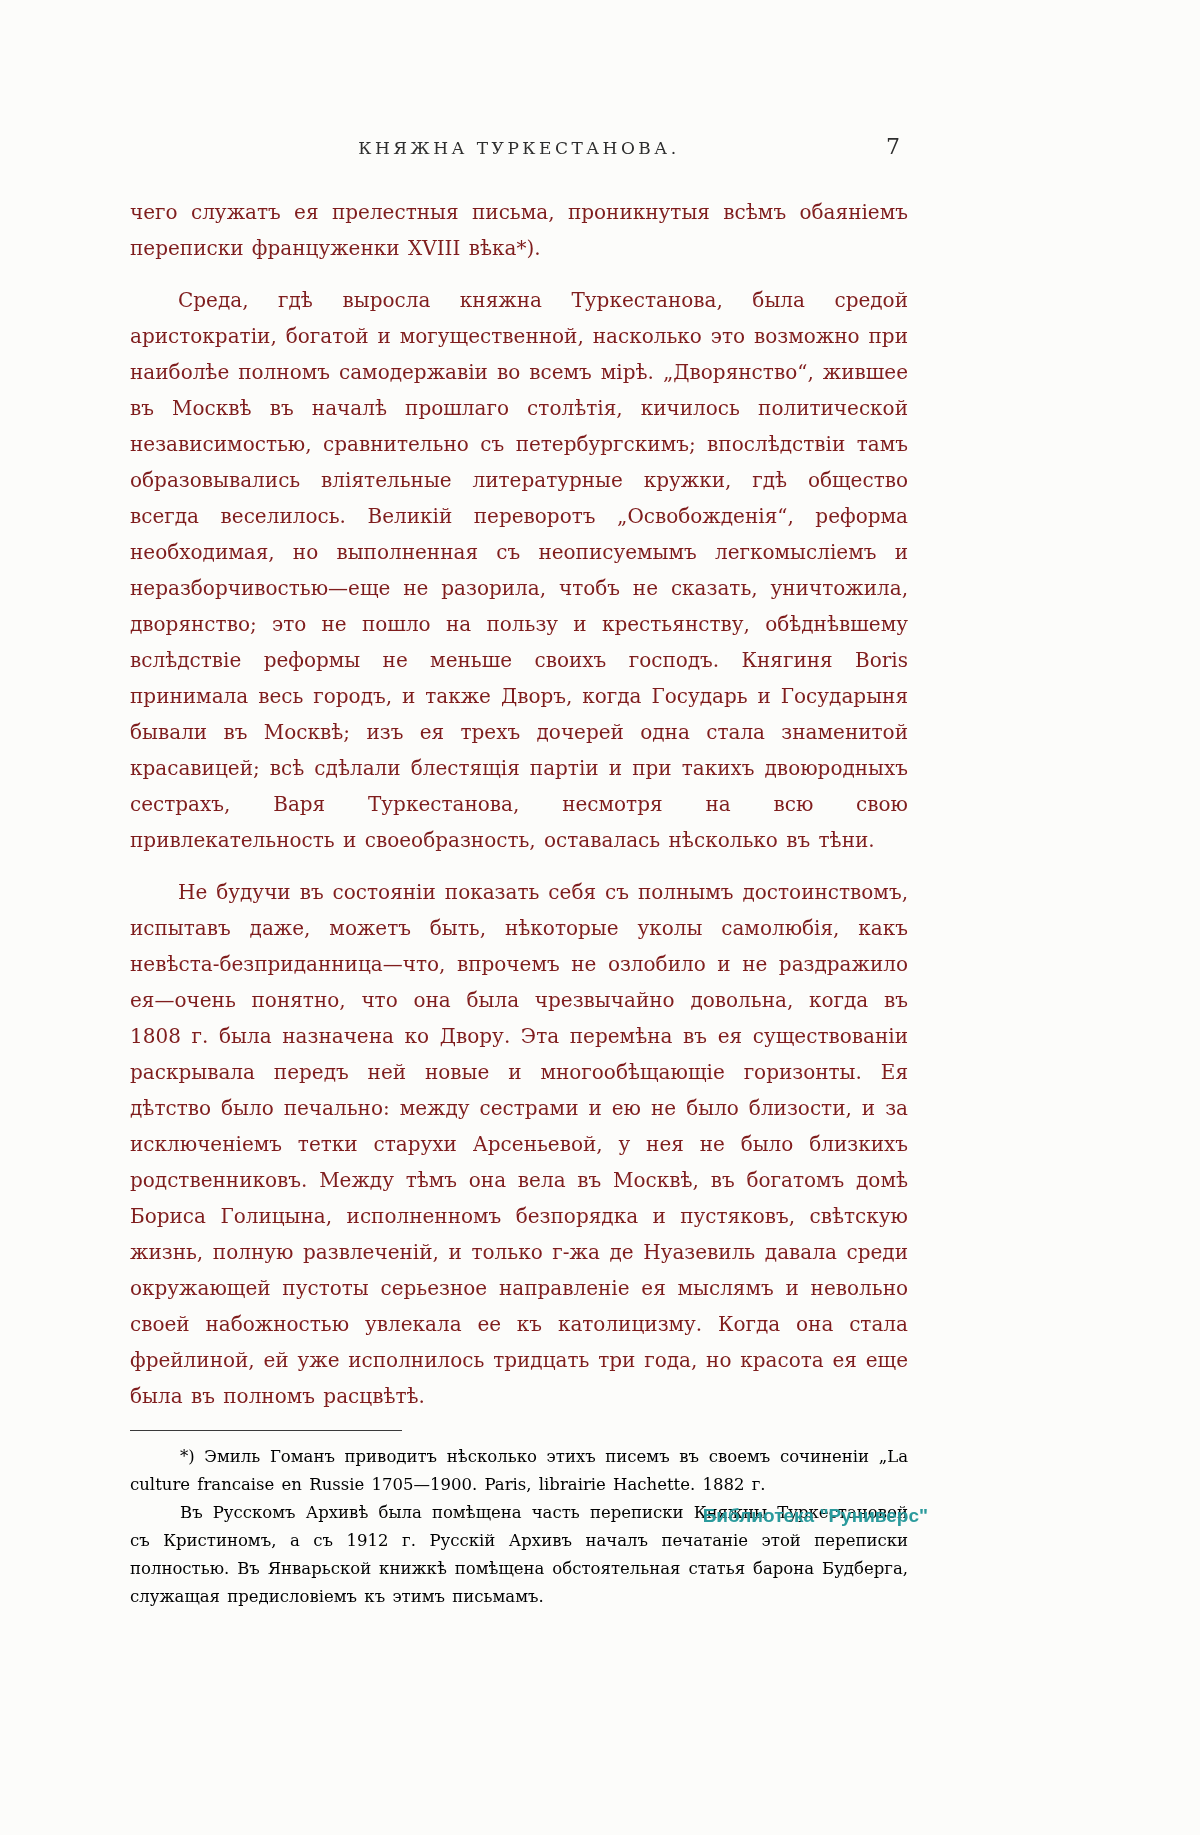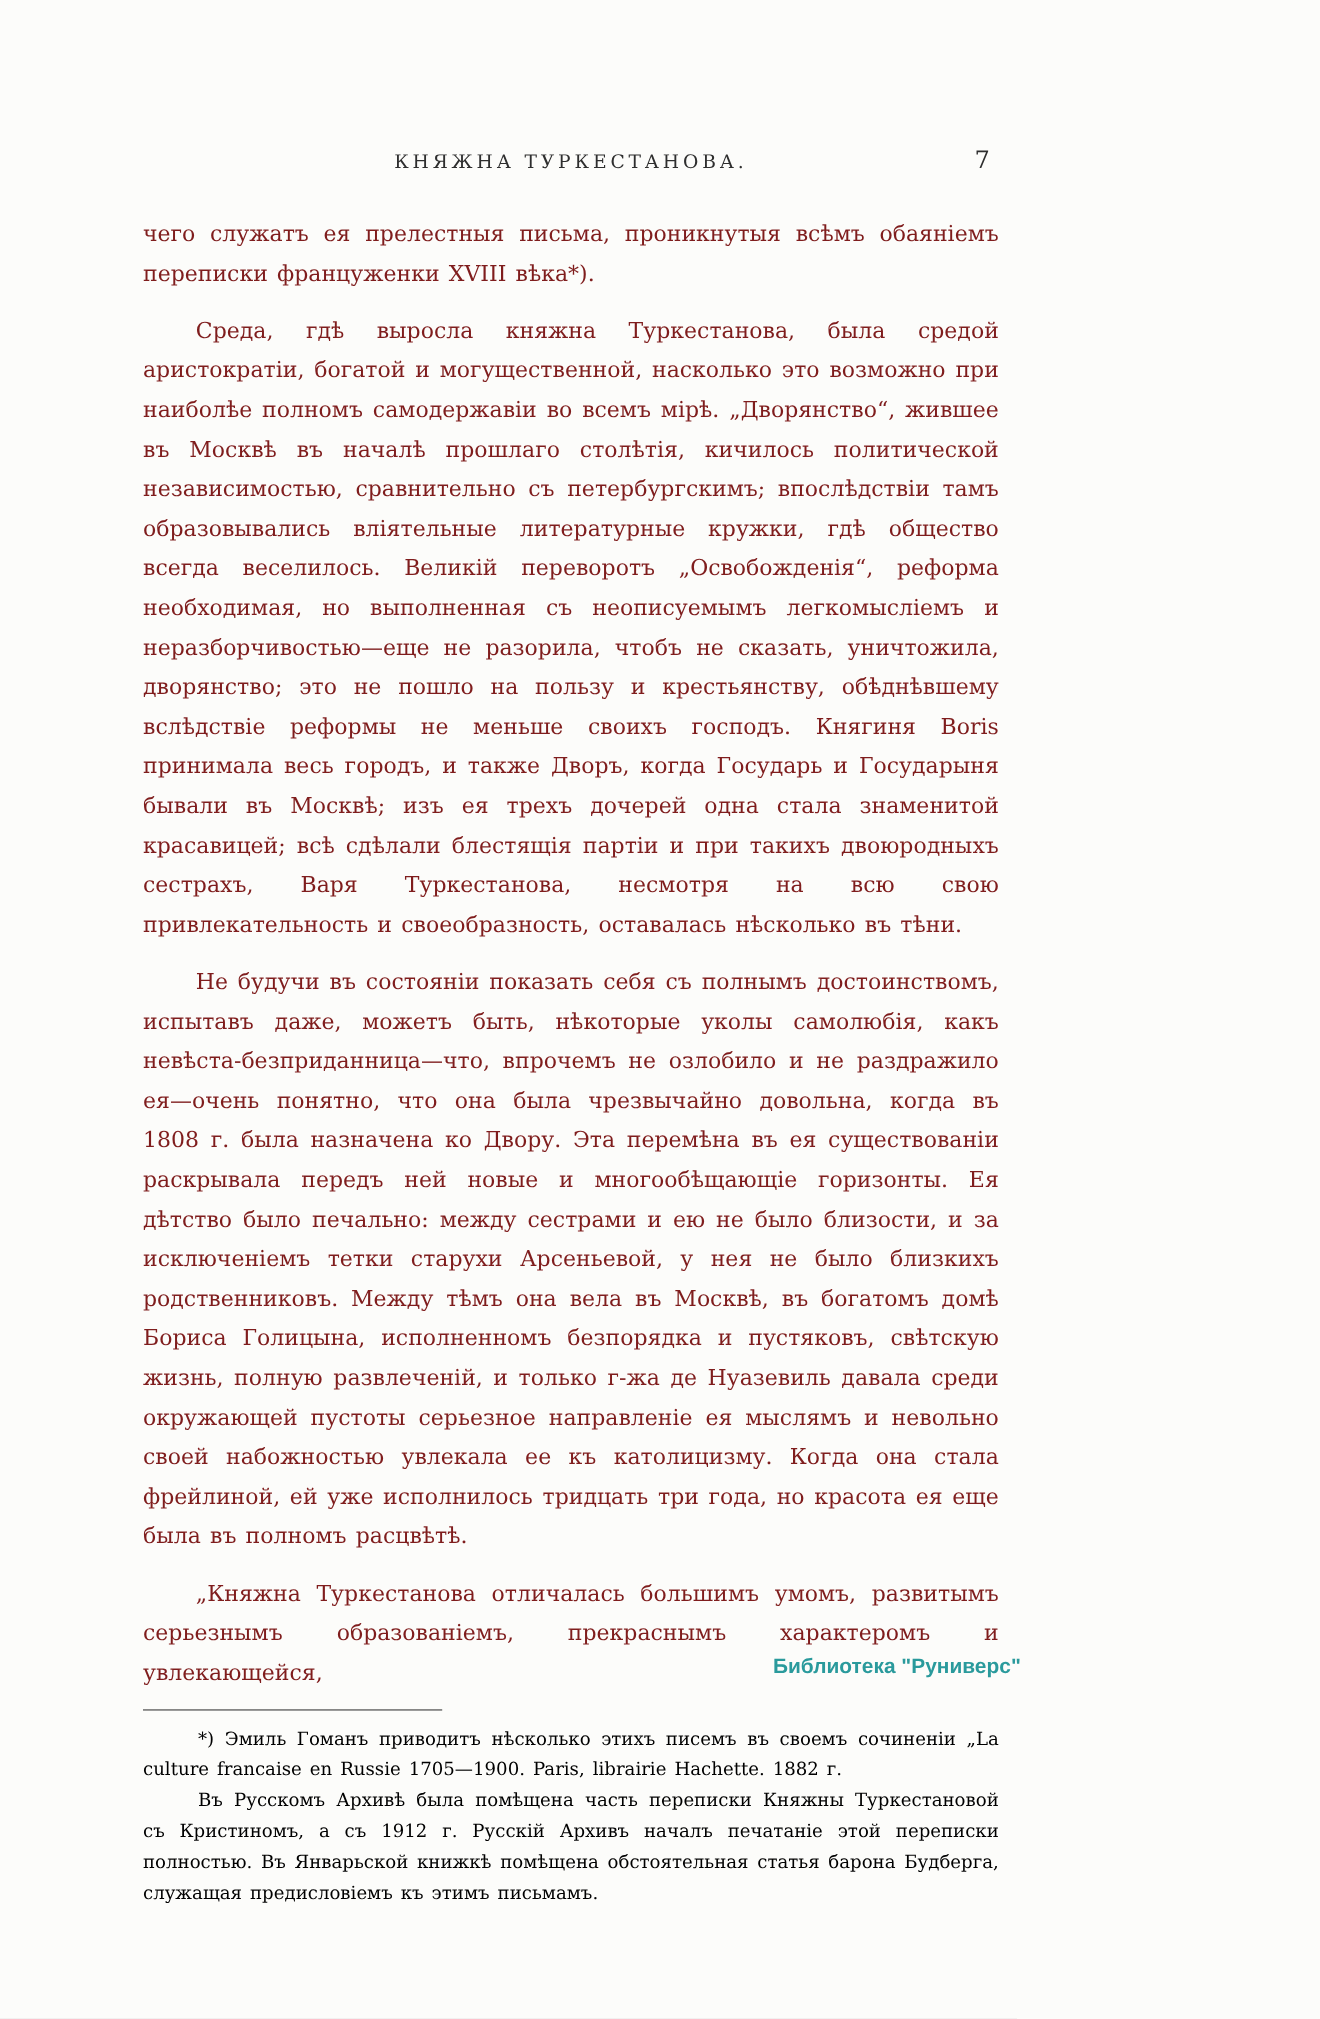--- a/index.html
+++ b/index.html
@@ -101,21 +101,20 @@
 
     <div class="page-header">
       <span class="running-title">КНЯЖНА ТУРКЕСТАНОВА.</span>
       <span class="page-number">7</span>
     </div>
 
     <div class="body-text">
       <p class="no-indent">чего служатъ ея прелестныя письма, проникнутыя всѣмъ обаяніемъ переписки француженки XVIII вѣка*).</p>
       <p>Среда, гдѣ выросла княжна Туркестанова, была средой аристократіи, богатой и могущественной, насколько это возможно при наиболѣе полномъ самодержавіи во всемъ мірѣ. „Дворянство“, жившее въ Москвѣ въ началѣ прошлаго столѣтія, кичилось политической независимостью, сравнительно съ петербургскимъ; впослѣдствіи тамъ образовывались вліятельные литературные кружки, гдѣ общество всегда веселилось. Великій переворотъ „Освобожденія“, реформа необходимая, но выполненная съ неописуемымъ легкомысліемъ и неразборчивостью—еще не разорила, чтобъ не сказать, уничтожила, дворянство; это не пошло на пользу и крестьянству, обѣднѣвшему вслѣдствіе реформы не меньше своихъ господъ. Княгиня Boris принимала весь городъ, и также Дворъ, когда Государь и Государыня бывали въ Москвѣ; изъ ея трехъ дочерей одна стала знаменитой красавицей; всѣ сдѣлали блестящія партіи и при такихъ двоюродныхъ сестрахъ, Варя Туркестанова, несмотря на всю свою привлекательность и своеобразность, оставалась нѣсколько въ тѣни.</p>
       <p>Не будучи въ состояніи показать себя съ полнымъ достоинствомъ, испытавъ даже, можетъ быть, нѣкоторые уколы самолюбія, какъ невѣста-безприданница—что, впрочемъ не озлобило и не раздражило ея—очень понятно, что она была чрезвычайно довольна, когда въ 1808 г. была назначена ко Двору. Эта перемѣна въ ея существованіи раскрывала передъ ней новые и многообѣщающіе горизонты. Ея дѣтство было печально: между сестрами и ею не было близости, и за исключеніемъ тетки старухи Арсеньевой, у нея не было близкихъ родственниковъ. Между тѣмъ она вела въ Москвѣ, въ богатомъ домѣ Бориса Голицына, исполненномъ безпорядка и пустяковъ, свѣтскую жизнь, полную развлеченій, и только г-жа де Нуазевиль давала среди окружающей пустоты серьезное направленіе ея мыслямъ и невольно своей набожностью увлекала ее къ католицизму. Когда она стала фрейлиной, ей уже исполнилось тридцать три года, но красота ея еще была въ полномъ расцвѣтѣ.</p>
-      <p>„Княжна Туркестанова отличалась большимъ умомъ, развитымъ серьезнымъ образованіемъ, прекраснымъ характеромъ и увлекающейся,</p>
     </div>
 
     <div class="footnote-block">
       <hr class="footnote-rule">
       <p>*) Эмиль Гоманъ приводитъ нѣсколько этихъ писемъ въ своемъ сочиненіи „La culture francaise en Russie 1705—1900. Paris, librairie Hachette. 1882 г.</p>
       <p>Въ Русскомъ Архивѣ была помѣщена часть переписки Княжны Туркестановой съ Кристиномъ, а съ 1912 г. Русскій Архивъ началъ печатаніе этой переписки полностью. Въ Январьской книжкѣ помѣщена обстоятельная статья барона Будберга, служащая предисловіемъ къ этимъ письмамъ.</p>
     </div>
 
   </div>
 

